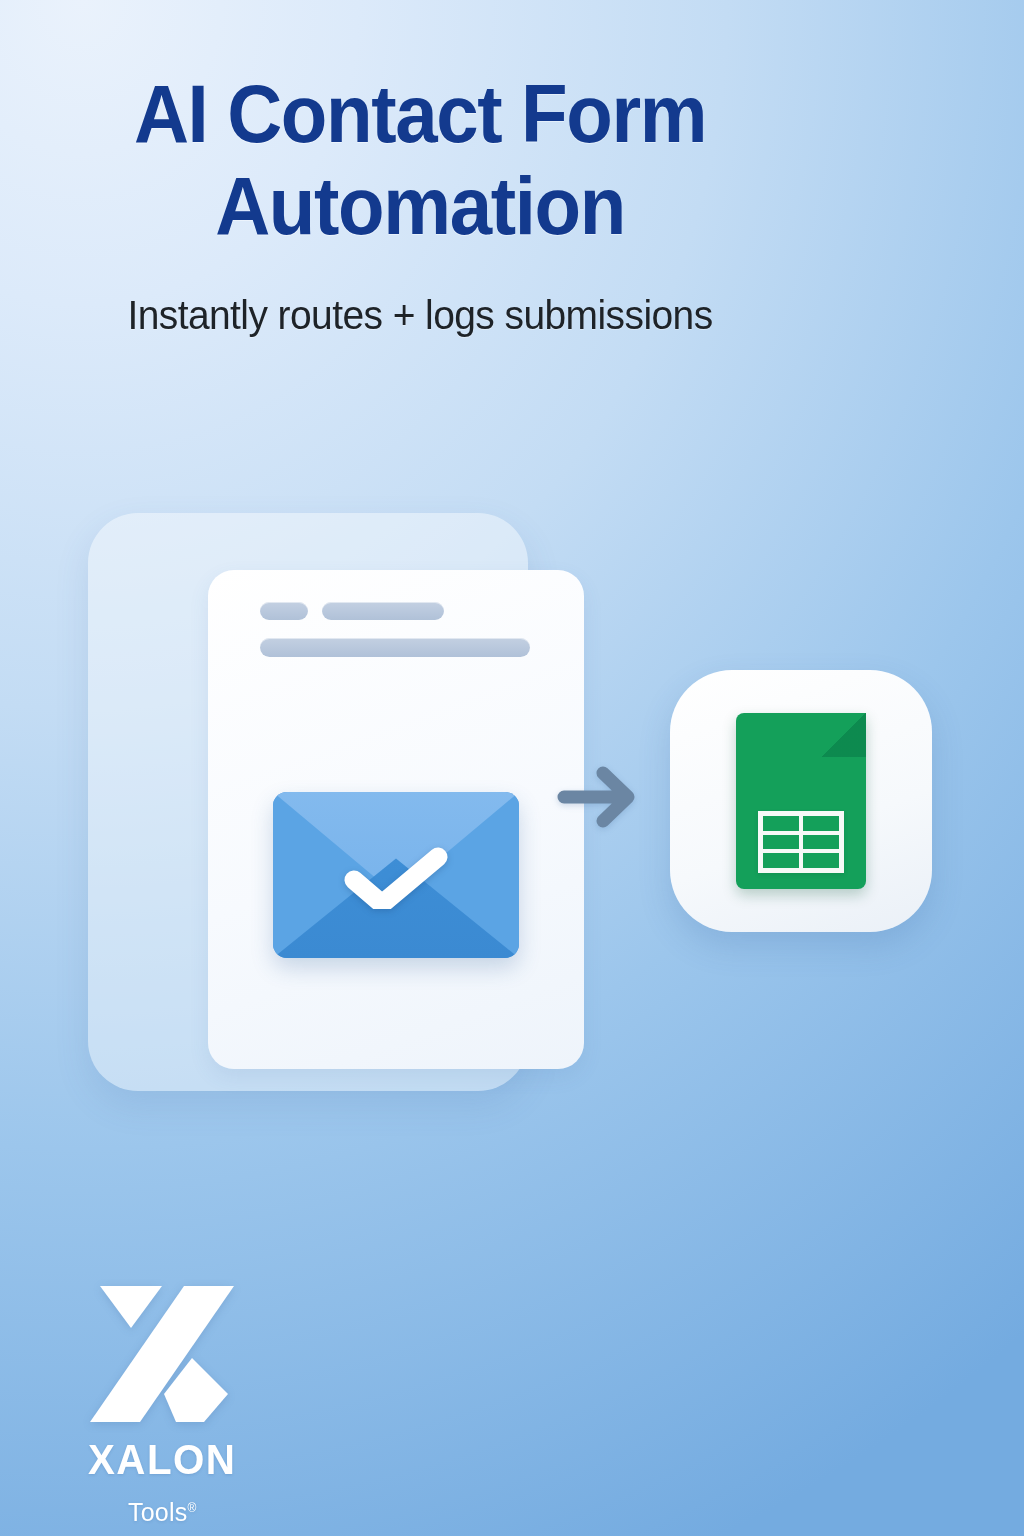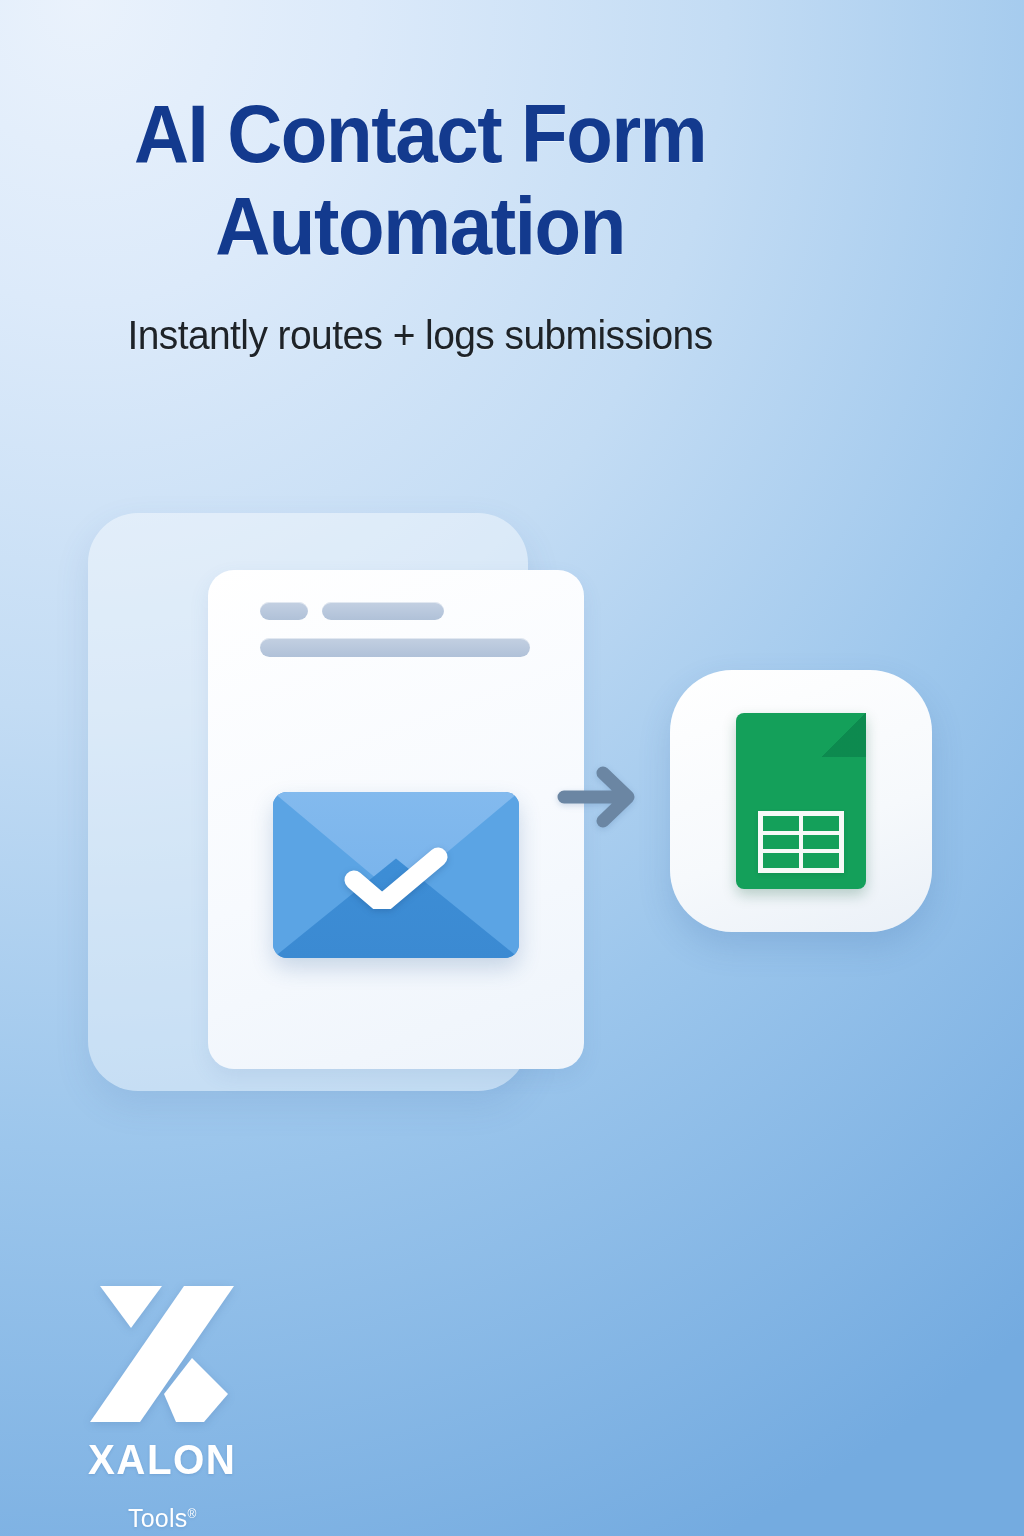--- a/index.html
+++ b/index.html
@@ -6,21 +6,21 @@
   html, body { width:1024px; height:1536px; }
   body {
     font-family: "Liberation Sans", sans-serif;
     background:
       radial-gradient(150% 110% at 8% 0%, #eaf2fc 0%, #dceafa 18%, #c3dcf4 42%, #9cc6ec 68%, #74abe0 100%);
     position:relative;
     overflow:hidden;
   }
 
   
-  .header { position:absolute; top:0; left:0; width:840px; padding-top:88px; text-align:center; }
+  .header { position:absolute; top:0; left:0; width:840px; padding-top:68px; text-align:center; }
   .title {
     font-size:82px;
     line-height:1.12;
     font-weight:700;
     color:#133a8e;
     letter-spacing:-1.5px;
     transform:scaleX(0.93);
     text-shadow:0 1px 0 rgba(255,255,255,0.45);
   }
   .title-line { display:block; }
@@ -115,21 +115,21 @@
   .logo { position:absolute; left:80px; top:1284px; width:260px; }
   .logo-mark { position:relative; width:148px; height:140px; margin-left:8px; }
   .logo-mark svg { display:block; width:100%; height:100%; filter:drop-shadow(0 2px 4px rgba(40,80,140,0.18)); }
   .logo-name {
     margin-top:12px; margin-left:8px;
     font-size:42px; font-weight:700; color:#ffffff; letter-spacing:1.5px;
     transform:scaleX(0.96); transform-origin:left center;
     text-shadow:0 1px 3px rgba(50,95,155,0.22);
   }
   .logo-sub {
-    margin-top:20px; margin-left:48px;
+    margin-top:14px; margin-left:48px;
     font-size:25px; font-weight:400; color:#ffffff; letter-spacing:0.2px;
     text-shadow:0 1px 3px rgba(50,95,155,0.22);
   }
   .logo-sub sup { font-size:12px; vertical-align:super; }
 </style>
 </head>
 <body>
 
 <div class="header">
   <h1 class="title">

